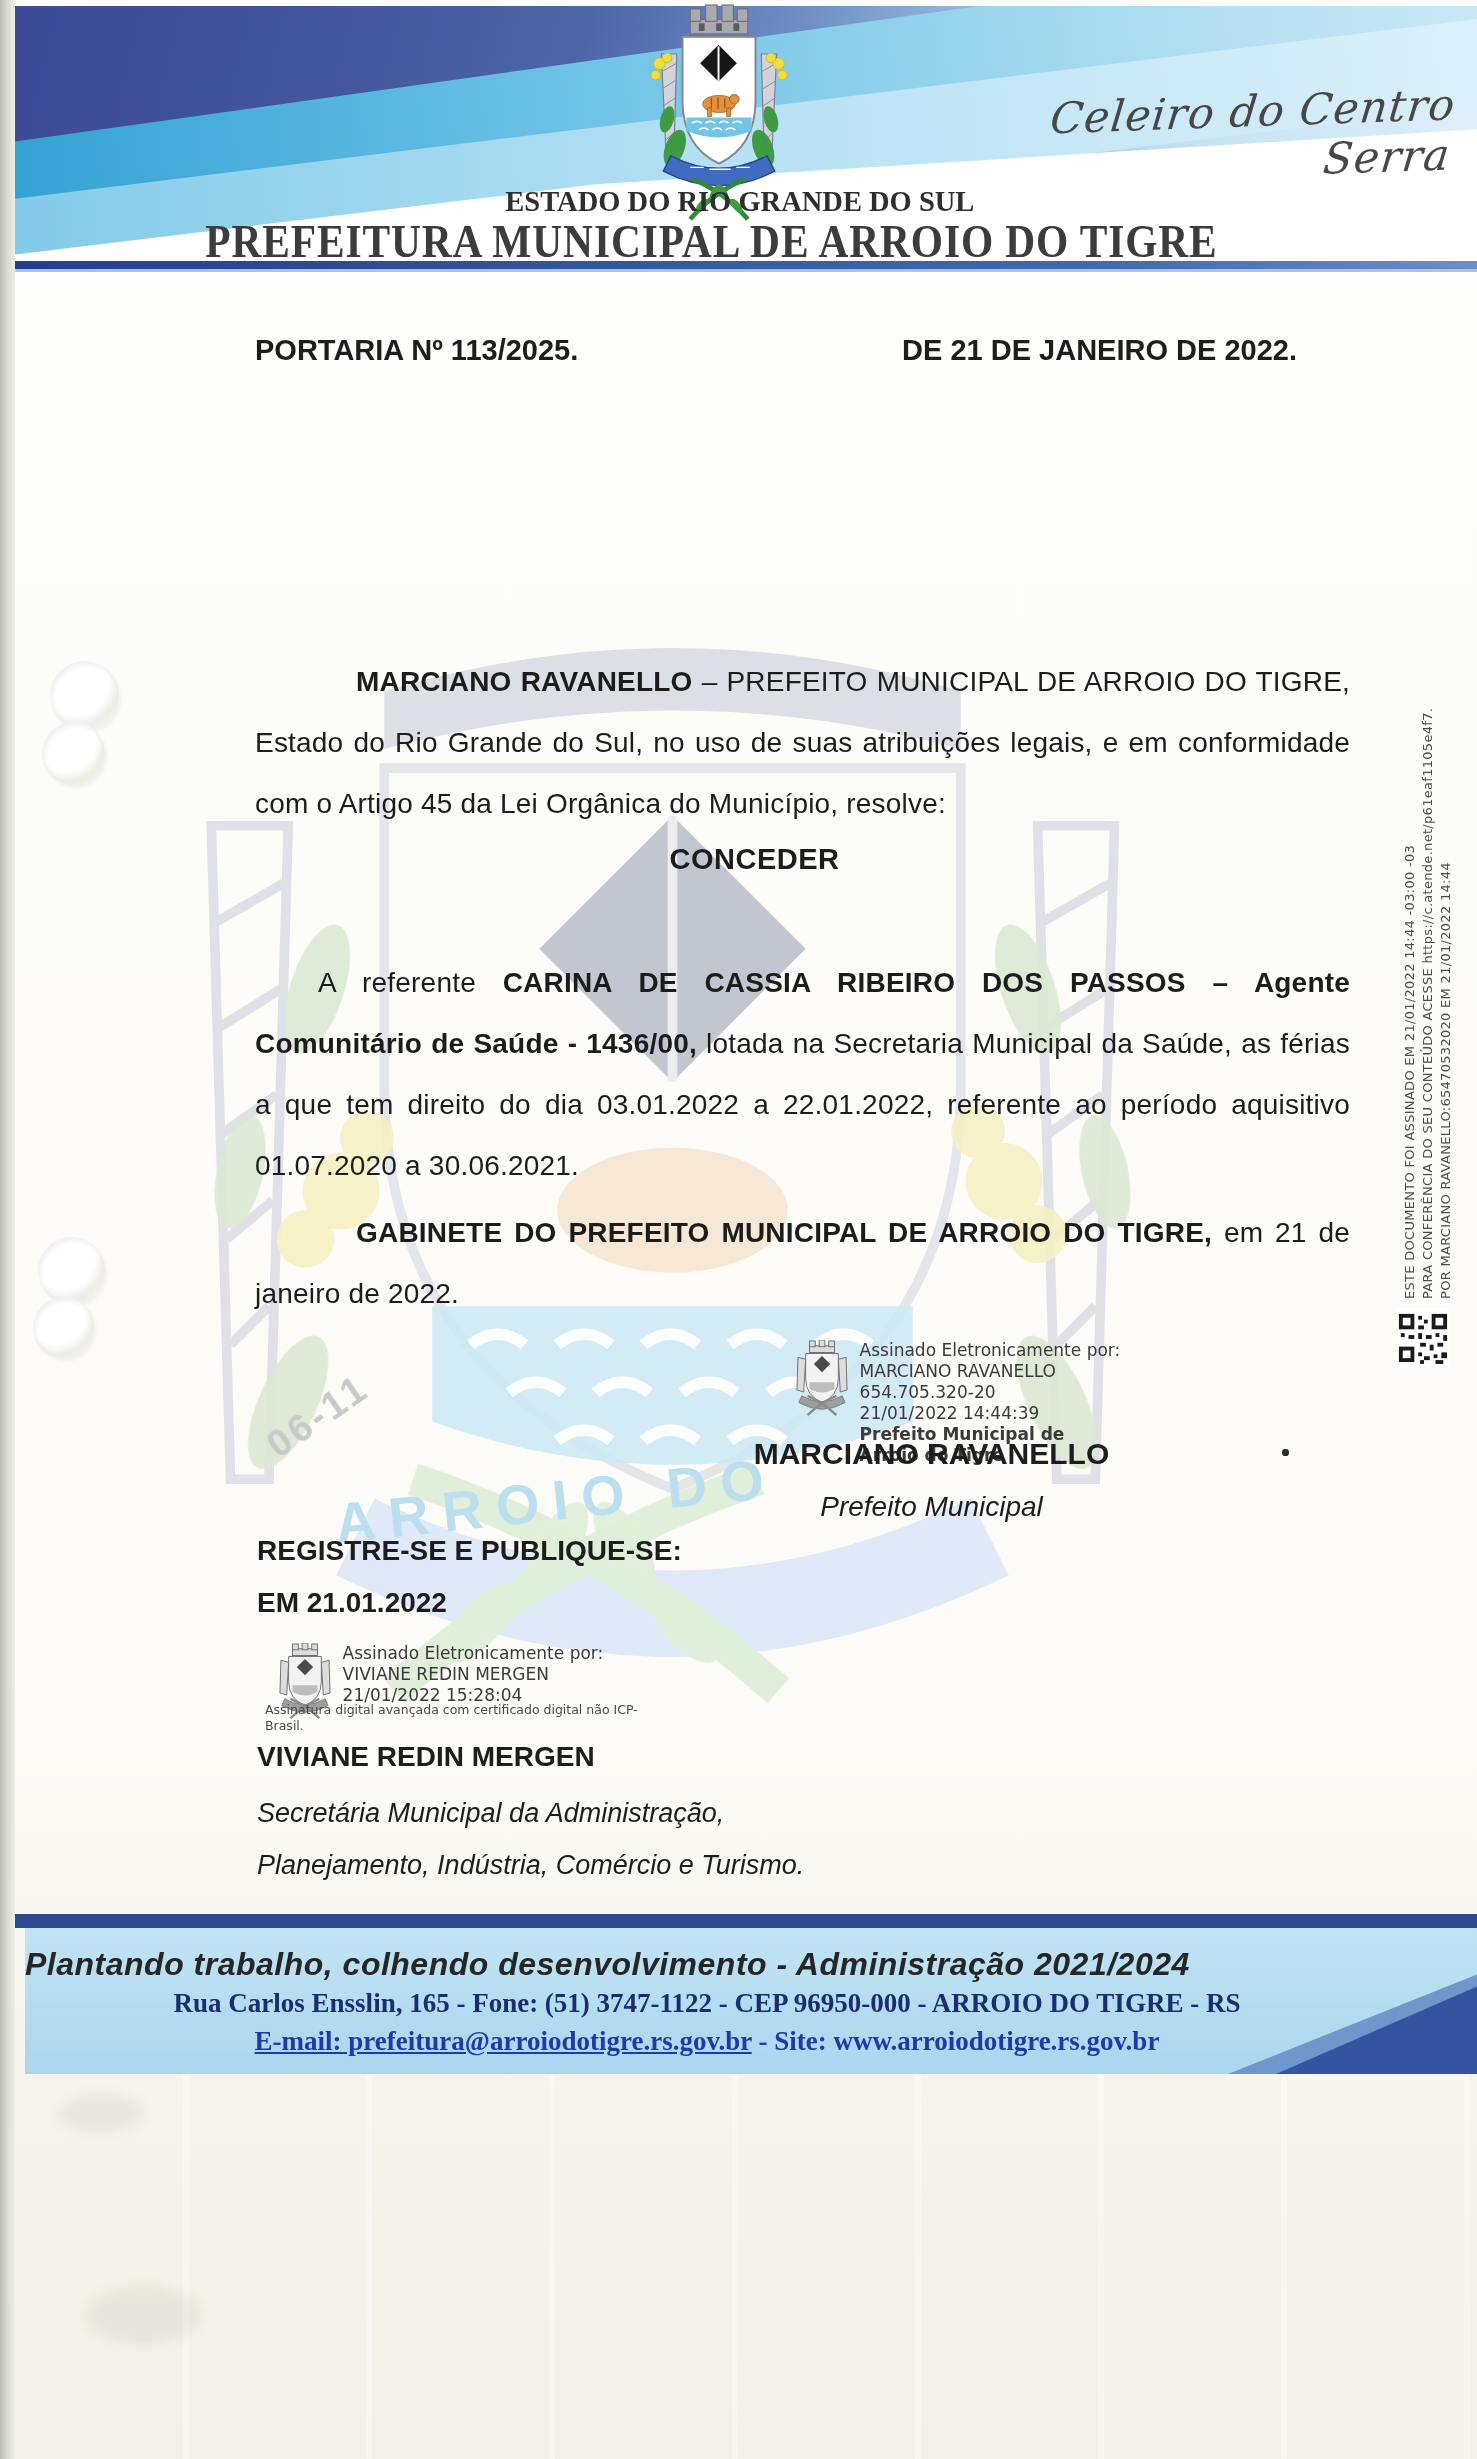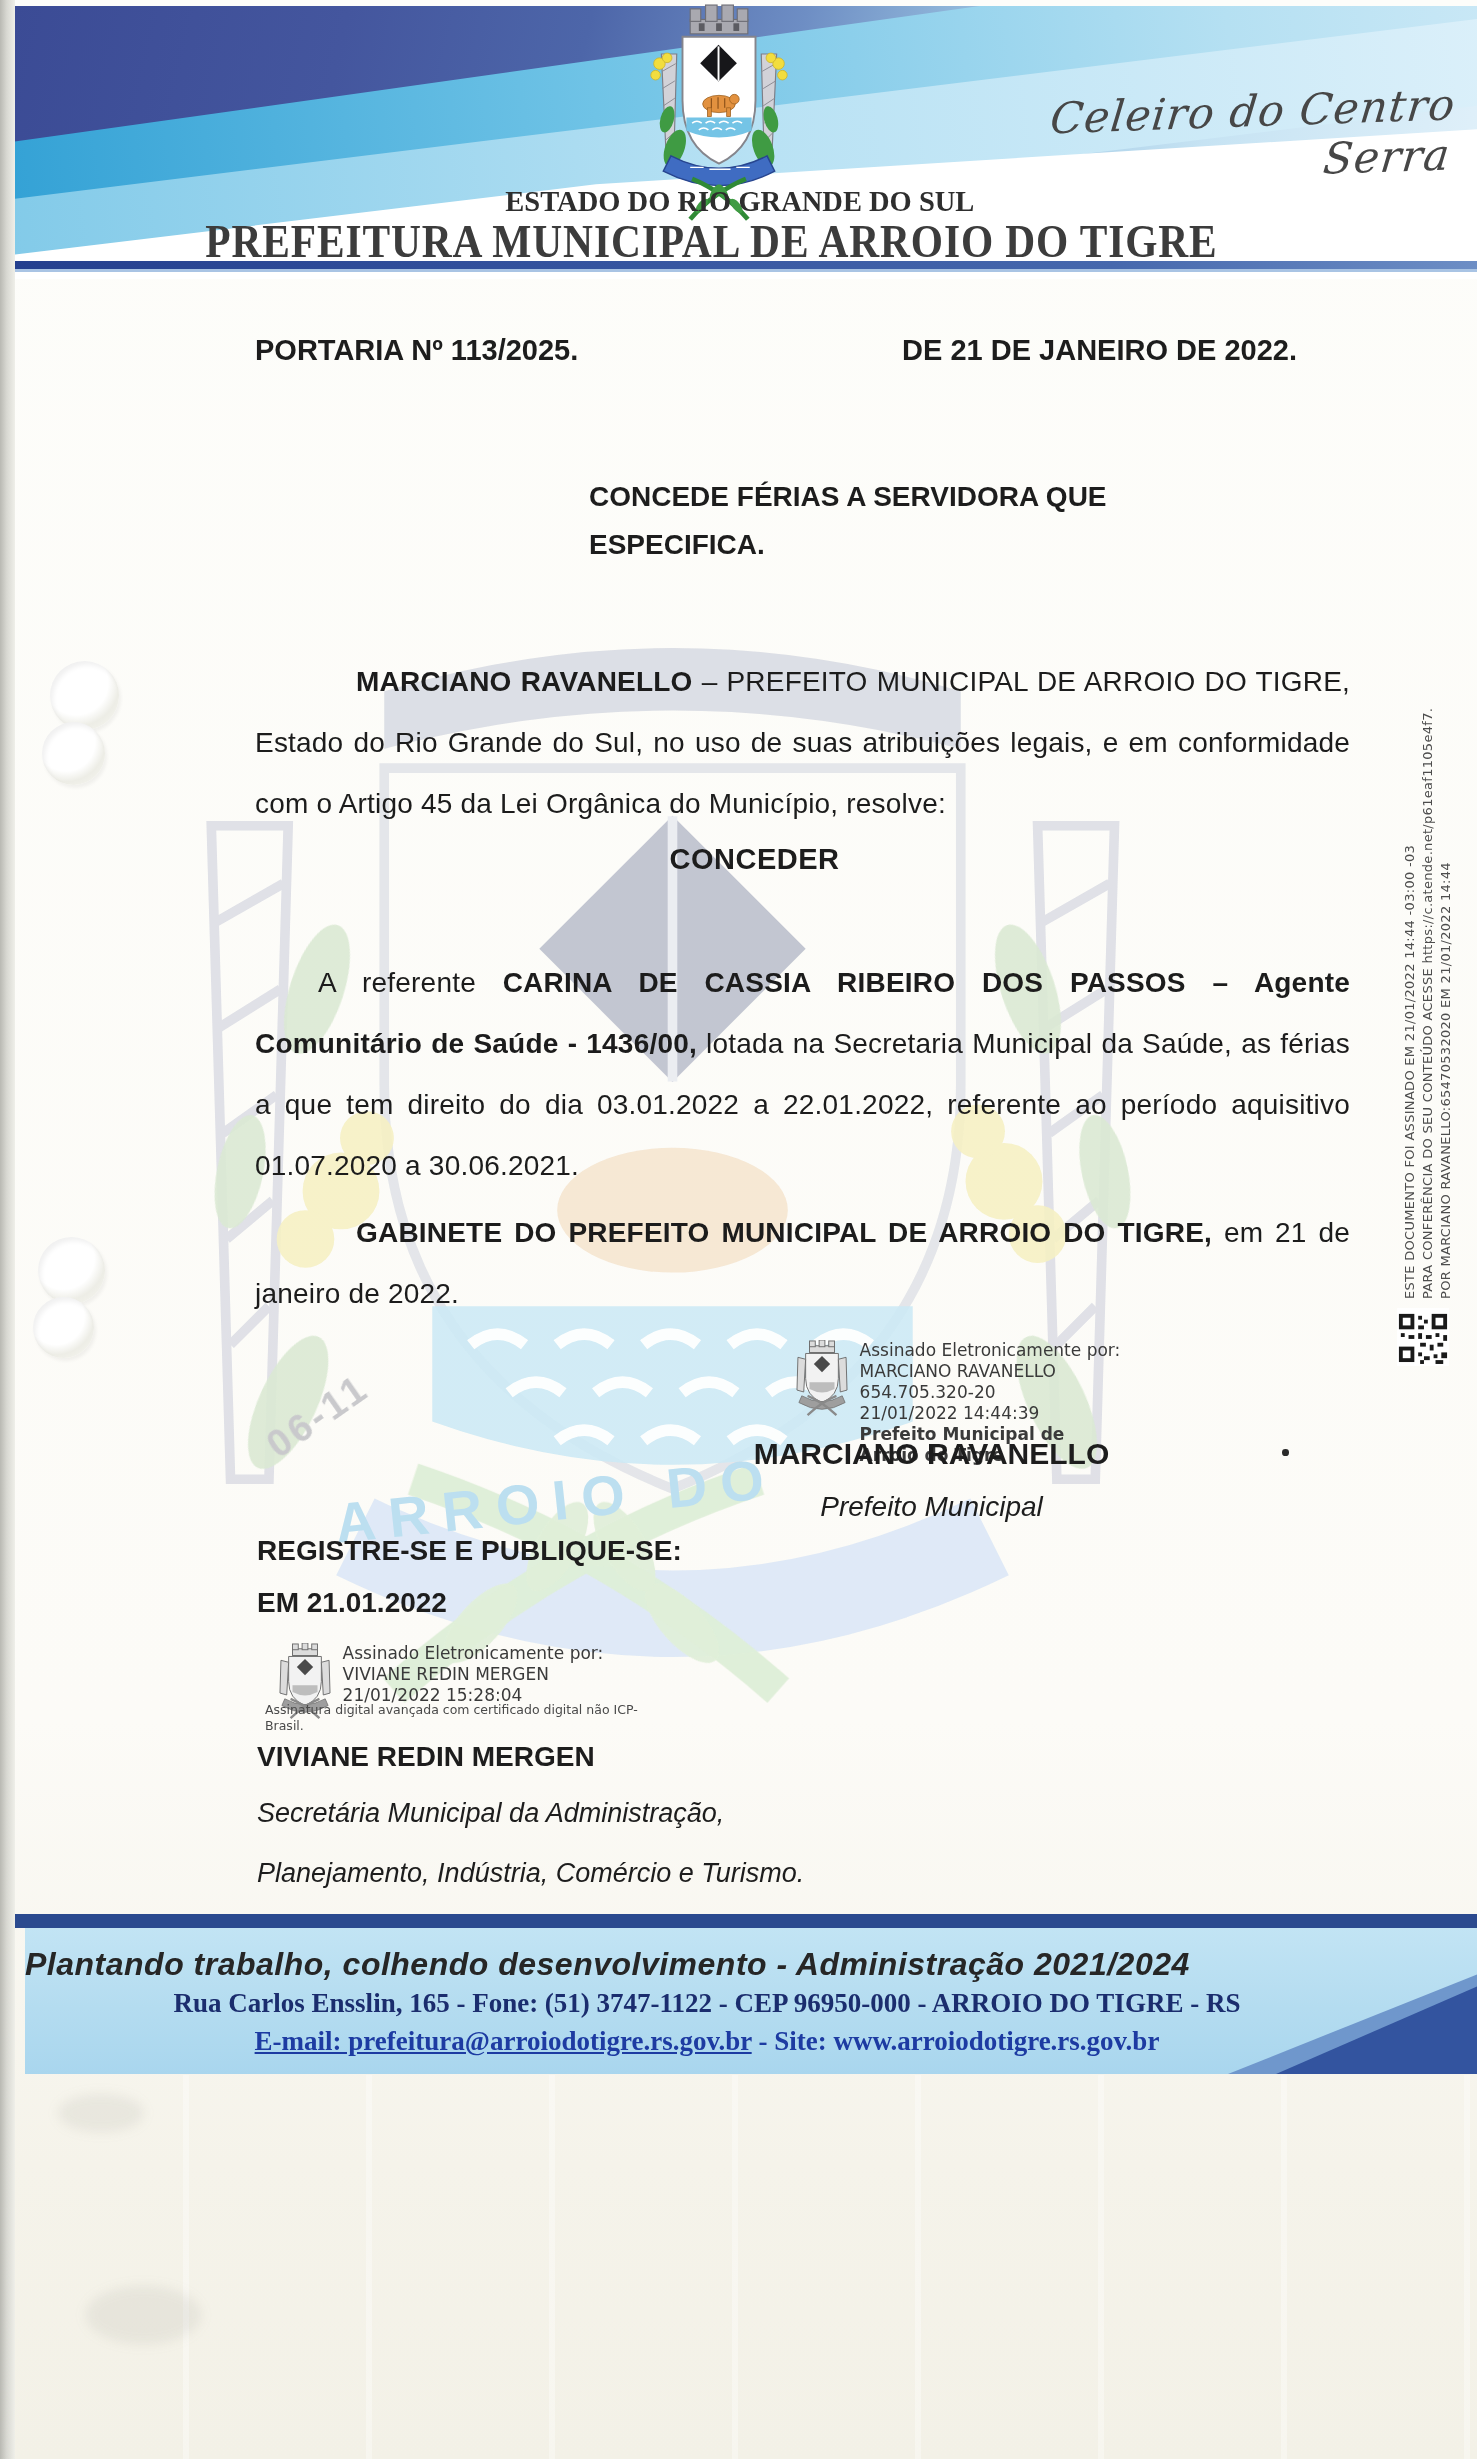--- a/index.html
+++ b/index.html
@@ -57,21 +57,21 @@
   .stamp-note{position:absolute;left:265px;top:1702px;z-index:2;width:403px;
     font-family:"DejaVu Sans", sans-serif;font-size:12.5px;line-height:16.3px;color:#4a4a4a;}
   .sig-name1{position:absolute;left:672px;top:1437px;width:519px;text-align:center;z-index:2;
     font-weight:700;font-size:30px;}
   .sig-role1{position:absolute;left:672px;top:1491px;width:519px;text-align:center;z-index:2;
     font-style:italic;font-size:28px;}
   .register{position:absolute;left:257px;top:1535px;z-index:2;font-weight:700;font-size:28px;}
   .register-date{position:absolute;left:257px;top:1587px;z-index:2;font-weight:700;font-size:28px;}
   .sig-name2{position:absolute;left:257px;top:1741px;z-index:2;font-weight:700;font-size:28px;}
   .sig-role2a{position:absolute;left:257px;top:1798px;z-index:2;font-style:italic;font-size:27px;}
-  .sig-role2b{position:absolute;left:257px;top:1850px;z-index:2;font-style:italic;font-size:27px;margin-top:8px;}
+  .sig-role2b{position:absolute;left:257px;top:1850px;z-index:2;font-style:italic;font-size:27px;}
   
   .side-text{position:absolute;left:1401px;top:1299px;width:634px;z-index:2;
     transform:rotate(-90deg);transform-origin:0 0;
     font-family:"DejaVu Sans", sans-serif;font-size:13px;line-height:18px;color:#4d4d4d;
     letter-spacing:0.3px;white-space:nowrap;}
   .qr{position:absolute;left:1397px;top:1308px;z-index:2;}
   
   .wm{position:absolute;left:144px;top:576px;z-index:0;opacity:.85;}
   .wm-arc{position:absolute;left:334px;top:1468px;z-index:0;color:#bede_f0;
     color:#bcdff0;font-weight:700;font-size:56px;letter-spacing:13.4px;transform:rotate(-6deg);}
@@ -264,24 +264,20 @@
     </svg>
   </div>
   <div class="wm-arc">ARROIO DO</div>
   <div class="wm-0611">06-11</div>
 
   <div class="portaria-row">
     <span>PORTARIA Nº 113/2025.</span>
     <span>DE 21 DE JANEIRO DE 2022.</span>
   </div>
 
-  <div class="subject">
-    <div>CONCEDE FÉRIAS A SERVIDORA QUE</div>
-    <div>ESPECIFICA.</div>
-  </div>
 
   <p class="para p1"><b>MARCIANO RAVANELLO</b><span> – PREFEITO MUNICIPAL DE ARROIO DO TIGRE, Estado do Rio Grande do Sul, no uso de suas atribuições legais, e em conformidade com o Artigo 45 da Lei Orgânica do Município, resolve:</span></p>
 
   <div class="heading-conceder">CONCEDER</div>
 
   <p class="para p2"><span>A referente </span><b>CARINA DE CASSIA RIBEIRO DOS PASSOS – Agente Comunitário de Saúde - 1436/00,</b><span> lotada na Secretaria Municipal da Saúde, as férias a que tem direito do dia 03.01.2022 a 22.01.2022, referente ao período aquisitivo 01.07.2020 a 30.06.2021.</span></p>
 
   <p class="para p3"><b>GABINETE DO PREFEITO MUNICIPAL DE ARROIO DO TIGRE,</b><span> em 21 de janeiro de 2022.</span></p>
 
   <div class="stamp stamp1">

